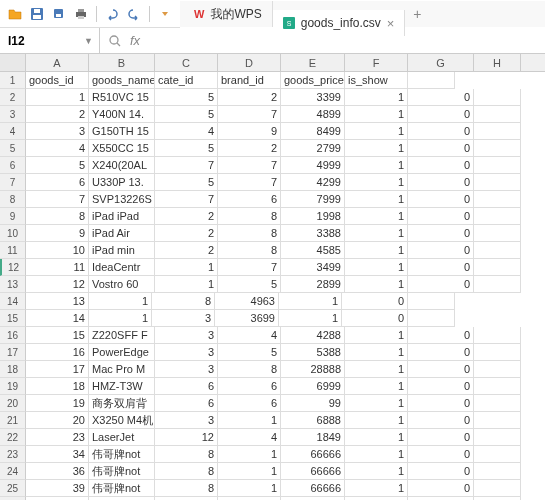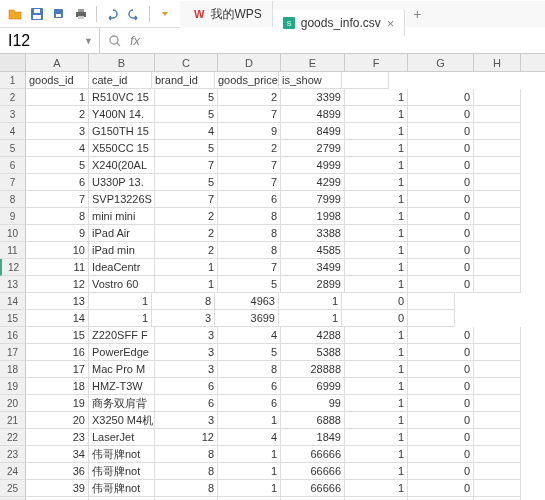--- a/index.html
+++ b/index.html
@@ -8,21 +8,21 @@
 .tb-btn { width: 18px; height: 18px; display: flex; align-items: center; justify-content: center; cursor: pointer; }
 .sep { width: 1px; height: 16px; background: #ccc; margin: 0 2px; }
 .tabs { display: flex; align-items: center; height: 26px; border-bottom: 1px solid #ccc; padding-left: 150px; gap: 0; background: #f8f8f8; }
 .tab { display: flex; align-items: center; padding: 0 10px; height: 26px; font-size: 12px; gap: 6px; cursor: pointer; border-right: 1px solid #ddd; }
 .tab.active { background: #fff; margin-top: 18px; }
 .tab-close { color: #888; font-size: 13px; cursor: pointer; }
 .tab-add { width: 24px; text-align: center; color: #888; cursor: pointer; font-size: 14px; }
 .topbar { display: flex; align-items: center; }
 .formula-bar { display: flex; align-items: center; height: 26px; border-bottom: 1px solid #ccc; }
 .name-box { width: 100px; height: 100%; border-right: 1px solid #ccc; display: flex; align-items: center; padding: 0 8px; position: relative; }
-.name-box input { border: none; outline: none; width: 70px; font-size: 16px; }
+.name-box input { border: none; outline: none; width: 70px; font-size: 12px; font-weight: bold; }
 .name-box .dd { position: absolute; right: 6px; color: #888; font-size: 9px; }
 .fx-area { display: flex; align-items: center; padding: 0 8px; gap: 8px; flex: 1; }
 .fx-sym { color: #888; font-style: italic; font-size: 13px; }
 .grid-wrap { position: relative; }
 .col-headers { display: flex; height: 18px; background: #f0f0f0; border-bottom: 1px solid #ccc; }
 .corner { width: 26px; border-right: 1px solid #ccc; background: #e8e8e8; }
 .col-h { border-right: 1px solid #ccc; display: flex; align-items: center; justify-content: center; font-size: 11px; color: #555; background: #f0f0f0; }
 .row { display: flex; height: 17px; }
 .row-h { width: 26px; border-right: 1px solid #ccc; border-bottom: 1px solid #ddd; background: #f0f0f0; display: flex; align-items: center; justify-content: center; font-size: 10px; color: #555; }
 .row-h.sel { border-left: 2px solid #4a8; }
@@ -123,20 +123,21 @@
     <div class="col-h wD">D</div>
     <div class="col-h wE">E</div>
     <div class="col-h wF">F</div>
     <div class="col-h wG">G</div>
     <div class="col-h wH">H</div>
   </div>
 
   <div class="row">
     <div class="row-h">1</div>
     <div class="cell wA">goods_id</div>
+    <div class="cell wB">goods_name</div>
     <div class="cell wC">cate_id</div>
     <div class="cell wD">brand_id</div>
     <div class="cell wE">goods_price</div>
     <div class="cell wF">is_show</div>
     <div class="cell wH"></div>
   </div>
 
   <div id="data-rows">
       <div class="row">
         <div class="row-h">2</div>
@@ -211,21 +212,21 @@
         <div class="cell wC r">7</div>
         <div class="cell wD r">6</div>
         <div class="cell wE r">7999</div>
         <div class="cell wF r">1</div>
         <div class="cell wG r">0</div>
         <div class="cell wH"></div>
       </div>
       <div class="row">
         <div class="row-h">9</div>
         <div class="cell wA r">8</div>
-        <div class="cell wB">mini mini</div>
+        <div class="cell wB">iPad iPad</div>
         <div class="cell wC r">2</div>
         <div class="cell wD r">8</div>
         <div class="cell wE r">1998</div>
         <div class="cell wF r">1</div>
         <div class="cell wG r">0</div>
         <div class="cell wH"></div>
       </div>
       <div class="row">
         <div class="row-h">10</div>
         <div class="cell wA r">9</div>

